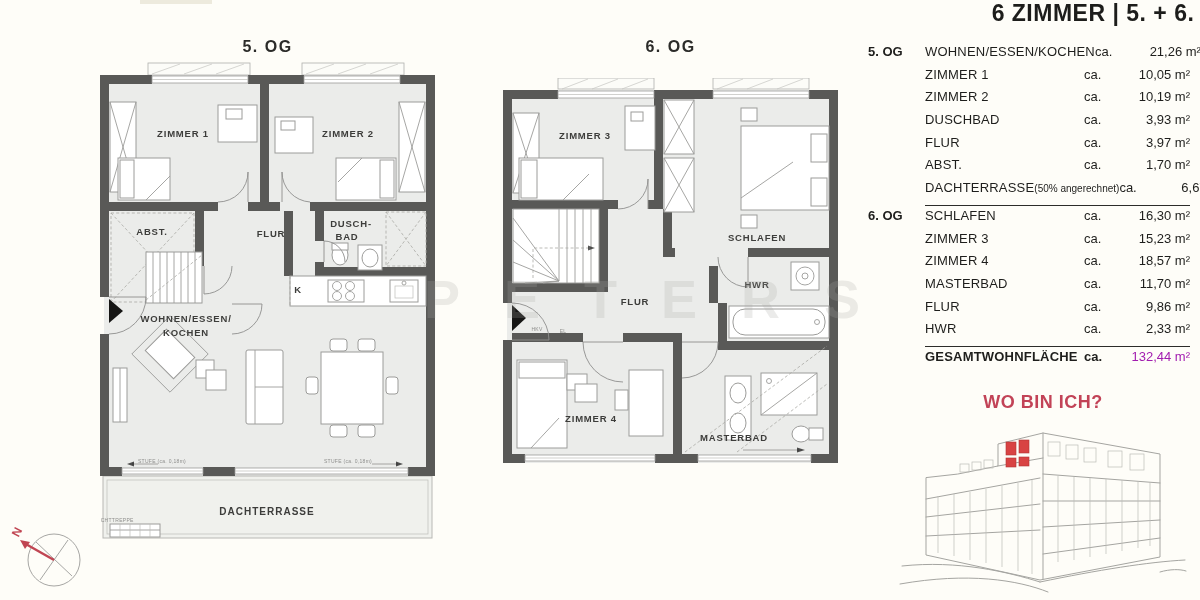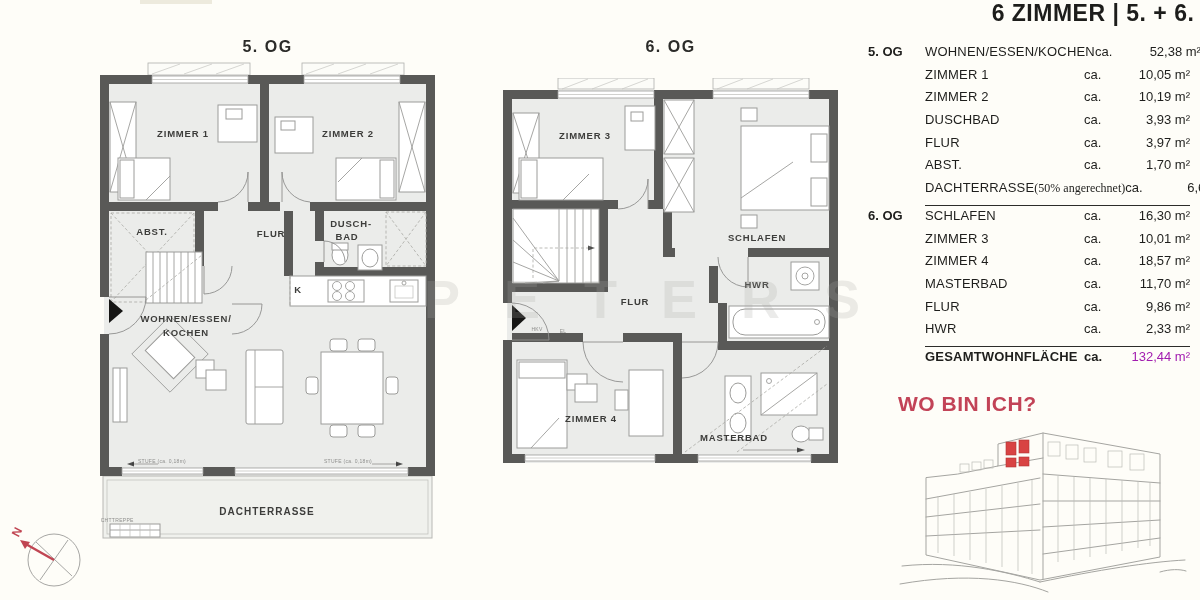--- a/index.html
+++ b/index.html
@@ -29,28 +29,28 @@
   .lbl{font-family:"Liberation Sans",sans-serif;font-size:9.5px;font-weight:bold;fill:#3d3d3b;letter-spacing:0.8px;text-anchor:middle;}
   .lbl-big{font-size:10px;letter-spacing:1px;}
   .lbl-tiny{font-family:"Liberation Sans",sans-serif;font-size:5px;font-weight:normal;fill:#8f8f8d;letter-spacing:0.3px;text-anchor:middle;}
 
   
   .sheet-title{position:absolute;top:0px;left:916px;width:322px;text-align:right;font-size:23px;font-weight:bold;color:#1d1d1b;letter-spacing:0.5px;white-space:nowrap;}
   .area-table{position:absolute;left:868px;top:44px;width:322px;}
   .trow{display:flex;align-items:baseline;height:22.7px;font-size:13px;color:#1e1e1c;}
   .c-floor{width:57px;font-weight:bold;flex:none;}
   .c-room{flex:1;white-space:nowrap;letter-spacing:0.2px;}
-  .c-room .note{font-size:12px;letter-spacing:0;font-family:Liberation Serif, serif;}
+  .c-room .note{font-size:10px;letter-spacing:0;}
   .c-ca{width:30px;flex:none;}
   .c-val{width:76px;flex:none;text-align:right;}
   .tdivider{border-top:1.4px solid #2c2c2a;margin-left:57px;height:0;margin-top:2px;margin-bottom:2px;}
   .total .c-room,.total .c-ca{font-weight:bold;}
   .total .c-val{font-weight:normal;color:#a21caf;}
 
-  .locator-title{position:absolute;left:898px;top:392px;width:290px;text-align:left;font-size:21px;font-weight:bold;color:#c24357;letter-spacing:0.5px;}
+  .locator-title{position:absolute;left:898px;top:392px;width:290px;text-align:center;font-size:18px;font-weight:bold;color:#c24357;letter-spacing:0.5px;}
   .building{position:absolute;left:898px;top:414px;}
   .bld{stroke:#a5a5a1;stroke-width:1;fill:none;stroke-linejoin:round;stroke-linecap:round;}
   .bld-light{stroke:#bcbcb8;stroke-width:0.7;fill:none;}
   .red-win{fill:#d84343;stroke:#b23434;stroke-width:0.6;}
 
   .compass{position:absolute;left:8px;top:516px;}
   .north{font-family:"Liberation Sans",sans-serif;font-size:12px;font-weight:bold;fill:#c04552;}
 
   .watermark{position:absolute;left:424px;top:268px;font-size:54px;font-weight:bold;color:#a9a9a4;opacity:0.22;letter-spacing:44px;white-space:nowrap;pointer-events:none;}
   .top-artifact{position:absolute;left:140px;top:0;width:72px;height:4px;background:#edeadd;}
@@ -359,21 +359,21 @@
 
   <div class="watermark">PETERS</div>
 
   <div class="sheet-title">6 ZIMMER | 5. + 6. OG</div>
 
   <div class="area-table">
     <div class="trow">
       <span class="c-floor">5. OG</span>
       <span class="c-room">WOHNEN/ESSEN/KOCHEN</span>
       <span class="c-ca">ca.</span>
-      <span class="c-val">52,38 m²</span>
+      <span class="c-val">21,26 m²</span>
     </div>
     <div class="trow">
       <span class="c-floor"></span>
       <span class="c-room">ZIMMER 1</span>
       <span class="c-ca">ca.</span>
       <span class="c-val">10,05 m²</span>
     </div>
     <div class="trow">
       <span class="c-floor"></span>
       <span class="c-room">ZIMMER 2</span>
@@ -410,21 +410,21 @@
     <div class="trow">
       <span class="c-floor">6. OG</span>
       <span class="c-room">SCHLAFEN</span>
       <span class="c-ca">ca.</span>
       <span class="c-val">16,30 m²</span>
     </div>
     <div class="trow">
       <span class="c-floor"></span>
       <span class="c-room">ZIMMER 3</span>
       <span class="c-ca">ca.</span>
-      <span class="c-val">10,01 m²</span>
+      <span class="c-val">15,23 m²</span>
     </div>
     <div class="trow">
       <span class="c-floor"></span>
       <span class="c-room">ZIMMER 4</span>
       <span class="c-ca">ca.</span>
       <span class="c-val">18,57 m²</span>
     </div>
     <div class="trow">
       <span class="c-floor"></span>
       <span class="c-room">MASTERBAD</span>

